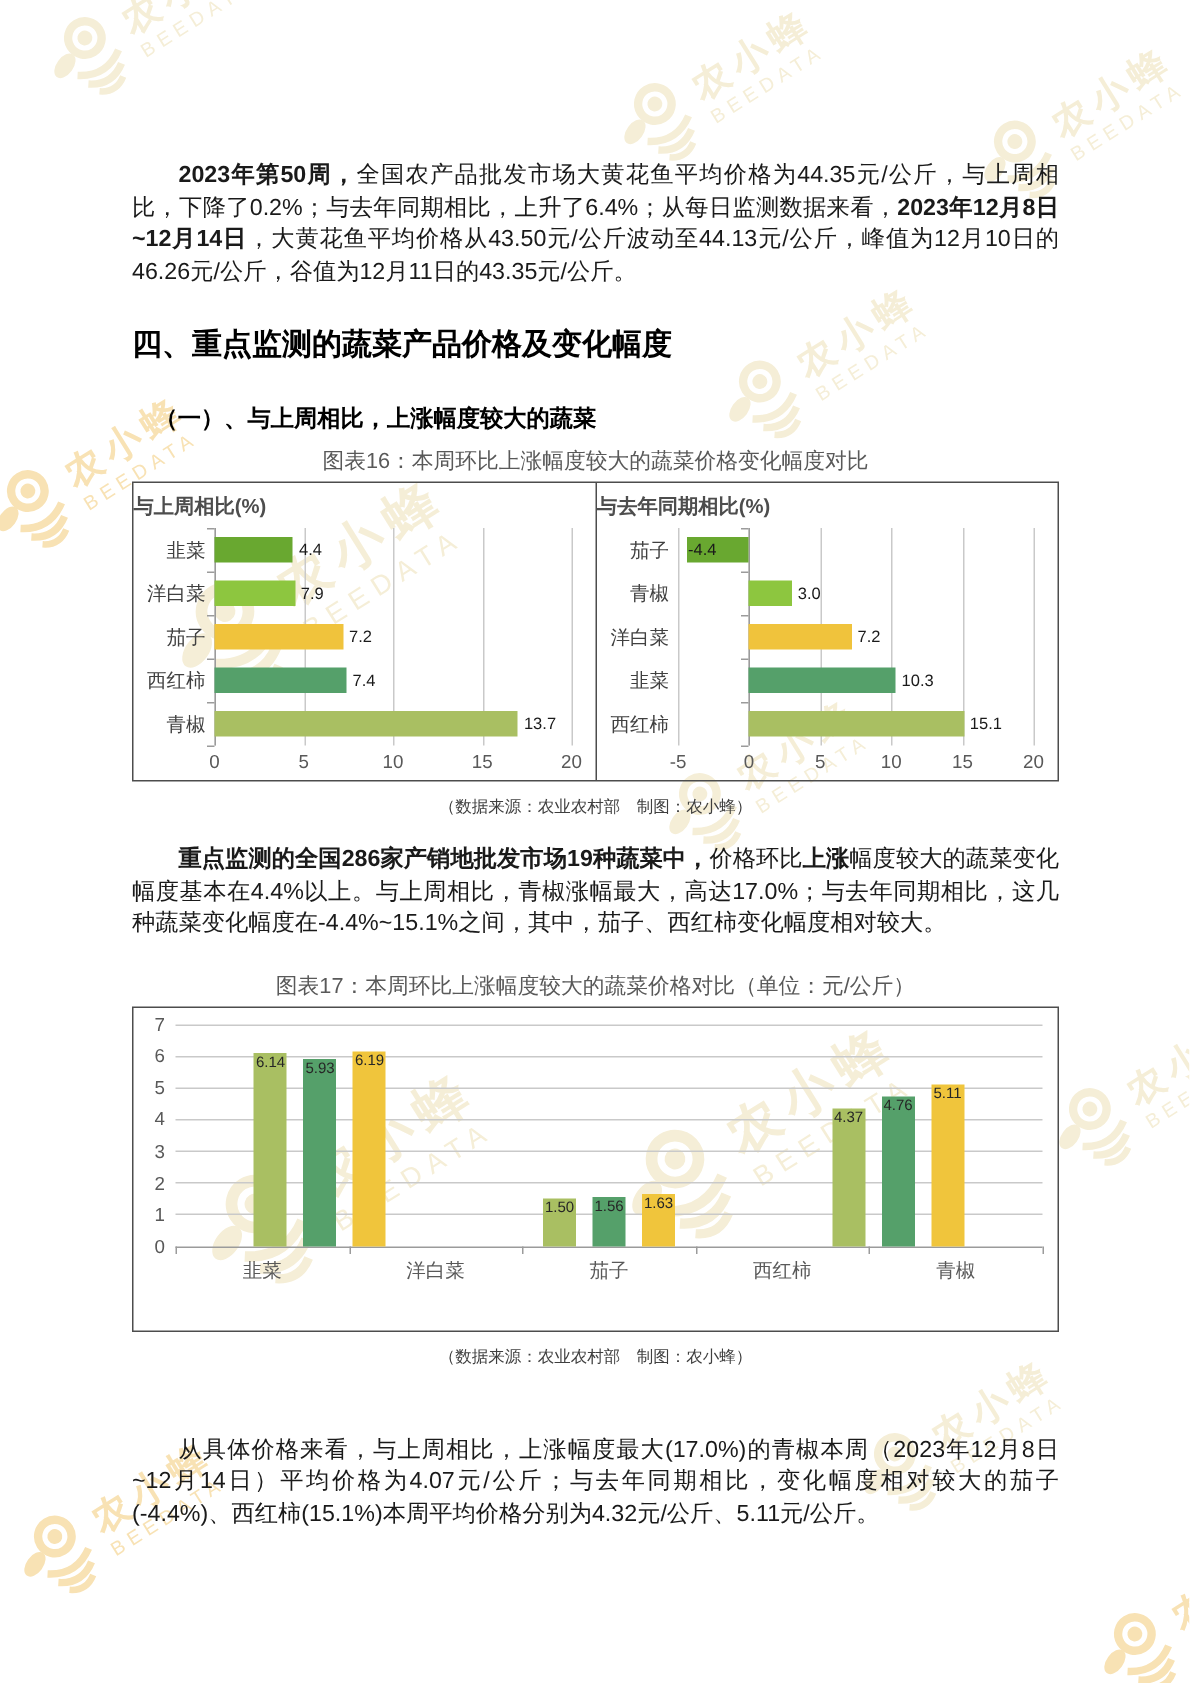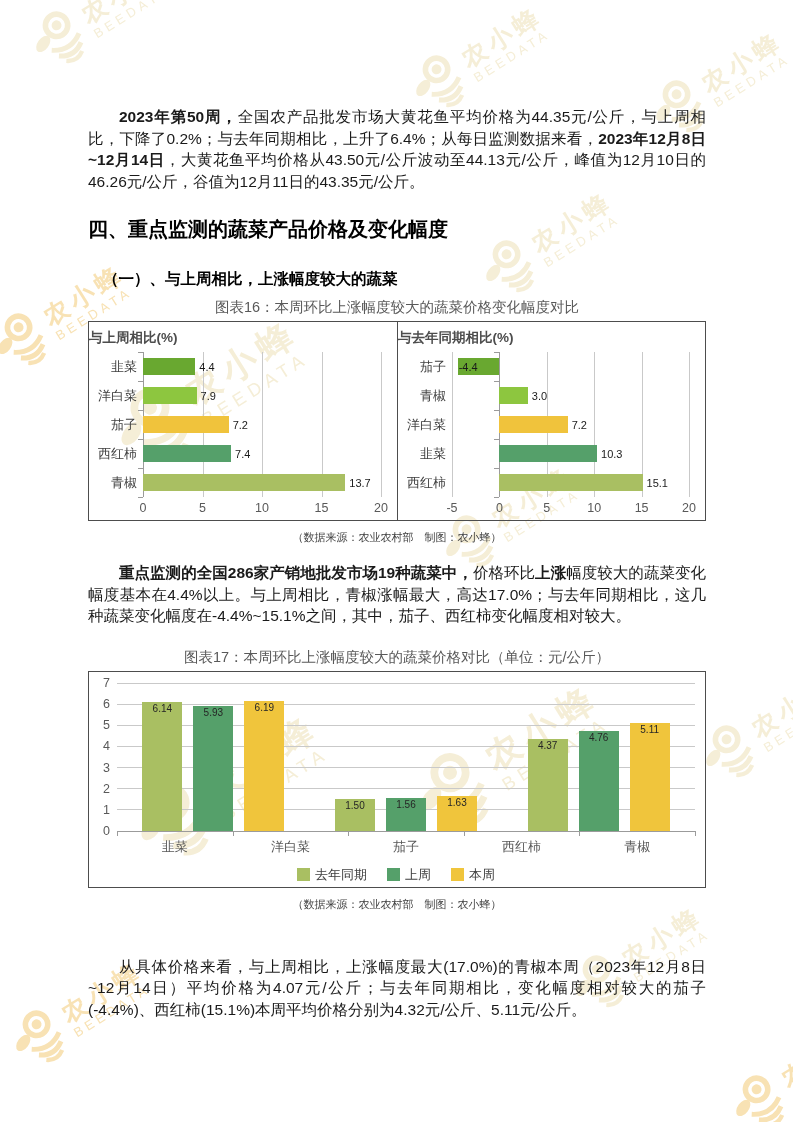--- a/index.html
+++ b/index.html
@@ -41,21 +41,21 @@
 
   
   .chart17-box { margin-top: 4px; height: 217px; border: 1px solid #4d4d4d; padding: 12px 10px 10px 8px; }
   .vwrap { display: flex; }
   .ycol  { position: relative; width: 20px; height: 148px; flex: none; }
   .ylab  { position: absolute; right: 7px; transform: translateY(50%); font-size: 12.5px; color: #595959; line-height: 1; }
   .vplot { position: relative; flex: 1; height: 148px; border-bottom: 1px solid #9b9b9b; }
   .hgrid { position: absolute; left: 0; right: 0; height: 1px; background: #c9c9c9; }
   .vgroups { position: relative; display: flex; height: 100%; align-items: flex-end; z-index: 1; }
   .vgroup { flex: 1; display: flex; justify-content: center; align-items: flex-end; gap: 11px; height: 100%; }
-  .vbar  { position: relative; width: 40px; text-align: right; }
+  .vbar  { position: relative; width: 22px; text-align: right; }
   .vval  { position: absolute; top: 1px; left: 50%; transform: translateX(-50%); font-size: 10px; color: #262626; white-space: nowrap; }
   .xtm   { position: absolute; bottom: -5px; width: 1px; height: 5px; background: #9b9b9b; }
   .vcats { display: flex; margin-left: 20px; margin-top: 6px; }
   .vcat  { flex: 1; text-align: center; font-size: 13px; color: #595959; }
   .vlegend { display: flex; justify-content: center; gap: 20px; margin-top: 10px; align-items: center; }
   .legitem { display: flex; align-items: center; gap: 5px; }
   .legswatch { width: 13px; height: 13px; flex: none; }
   .leglab { font-size: 13px; color: #404040; }
 
   
@@ -390,34 +390,20 @@
               <div class="xtm" style="left: 100%;"></div>
             </div>
           </div>
           <div class="vcats">
             <div class="vcat">韭菜</div>
             <div class="vcat">洋白菜</div>
             <div class="vcat">茄子</div>
             <div class="vcat">西红柿</div>
             <div class="vcat">青椒</div>
           </div>
-          <div class="vlegend">
-            <div class="legitem">
-              <div class="legswatch" style="background: rgb(169, 191, 98);"></div>
-              <div class="leglab">去年同期</div>
-            </div>
-            <div class="legitem">
-              <div class="legswatch" style="background: rgb(85, 160, 106);"></div>
-              <div class="leglab">上周</div>
-            </div>
-            <div class="legitem">
-              <div class="legswatch" style="background: rgb(240, 197, 60);"></div>
-              <div class="leglab">本周</div>
-            </div>
-          </div>
         </div>
     </div>
 
     <div class="source">（数据来源：农业农村部　制图：农小蜂）</div>
 
     <p class="para" style="margin-top:44px;"><span>从具体价格来看，与上周相比，上涨幅度最大(17.0%)的青椒本周（2023年12月8日~12月14日）平均价格为4.07元/公斤；与去年同期相比，变化幅度相对较大的茄子(-4.4%)、西红柿(15.1%)本周平均价格分别为4.32元/公斤、5.11元/公斤。</span></p>
 
   </div>
 </div>
 

